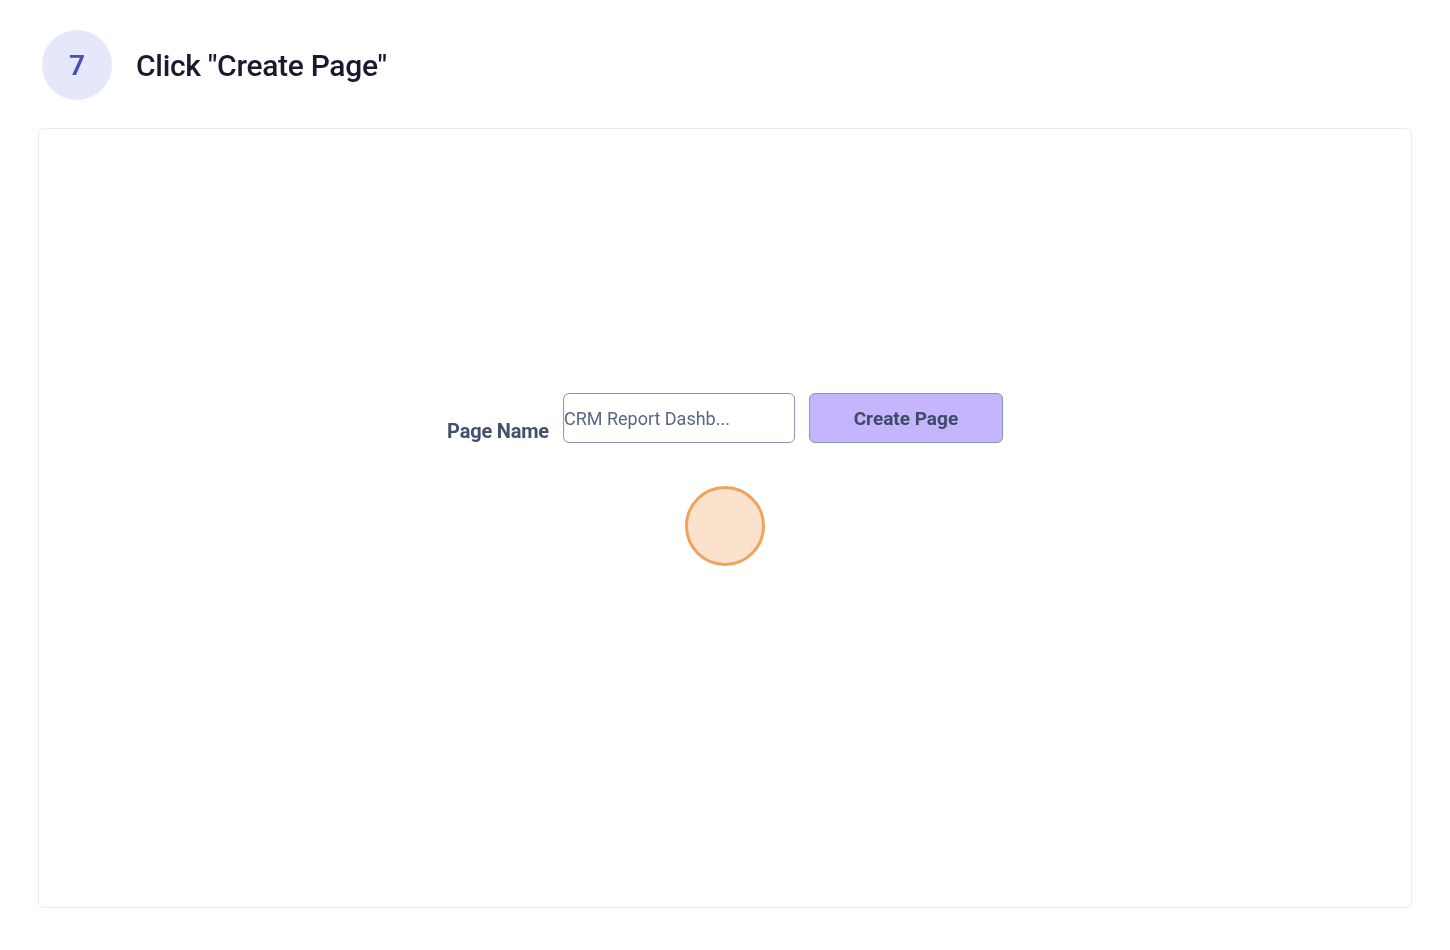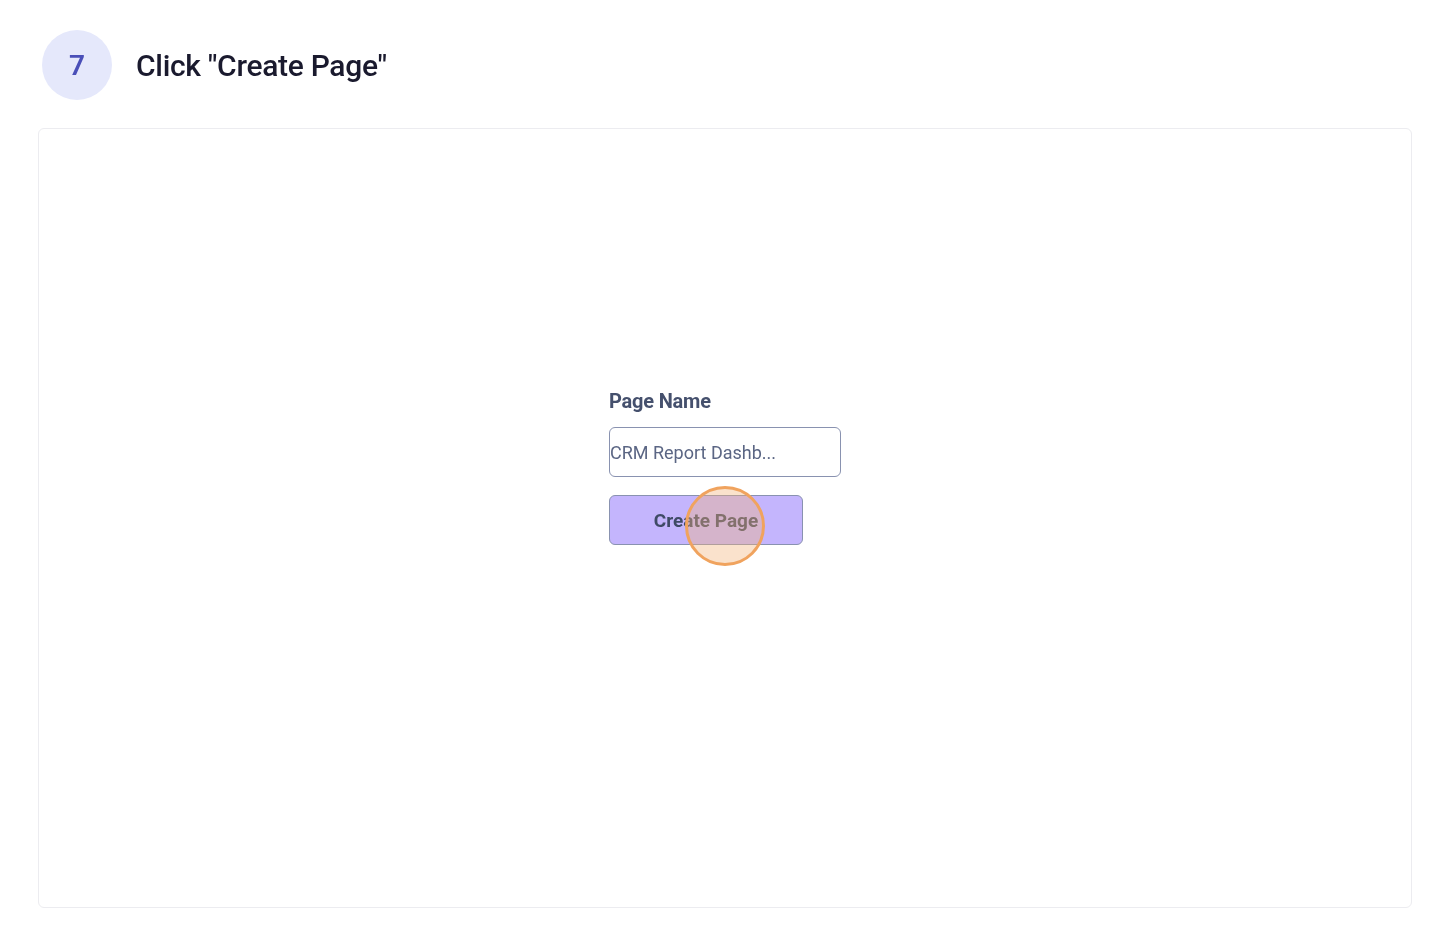--- a/index.html
+++ b/index.html
@@ -60,22 +60,22 @@
       position: relative;
       background: #ffffff;
     }
     
     .form-container {
       position: absolute;
       left: 50%;
       top: 260px;
       transform: translateX(-50%);
       display: flex;
-      flex-direction: column;
-      align-items: flex-start;
+      flex-direction: row;
+      align-items: flex-end;
       gap: 14px;
     }
     
     .field-label {
       font-size: 20px;
       font-weight: 700;
       color: #45506d;
       text-align: center;
       letter-spacing: -0.2px;
     }

